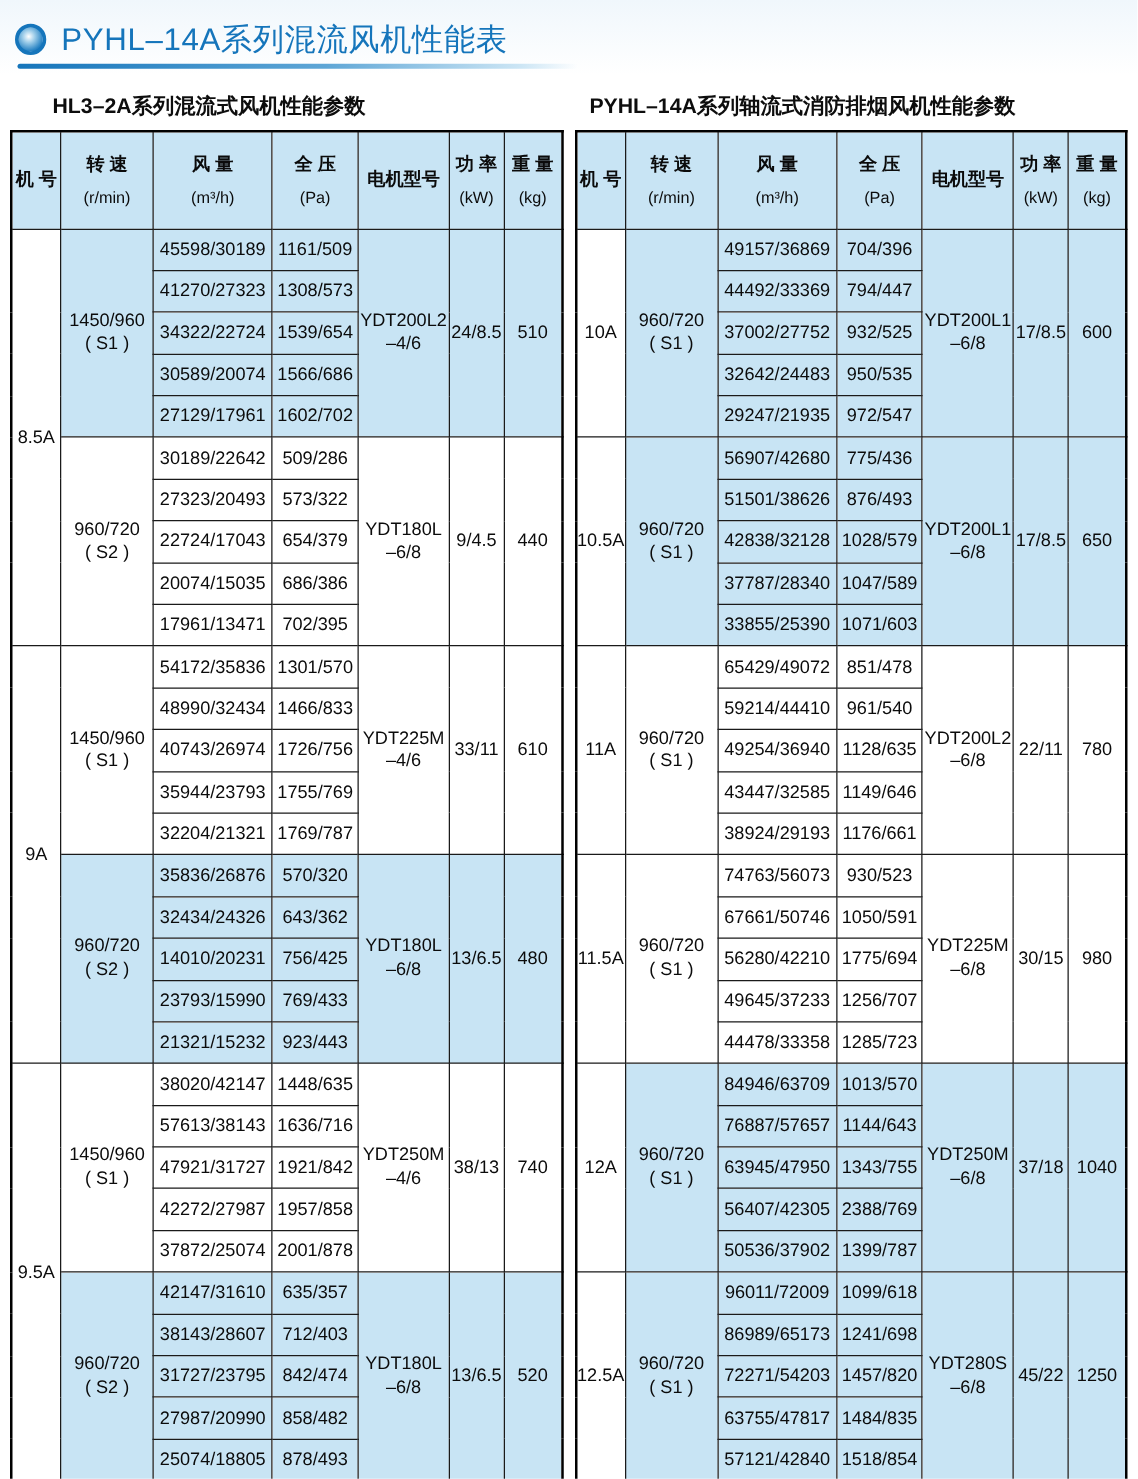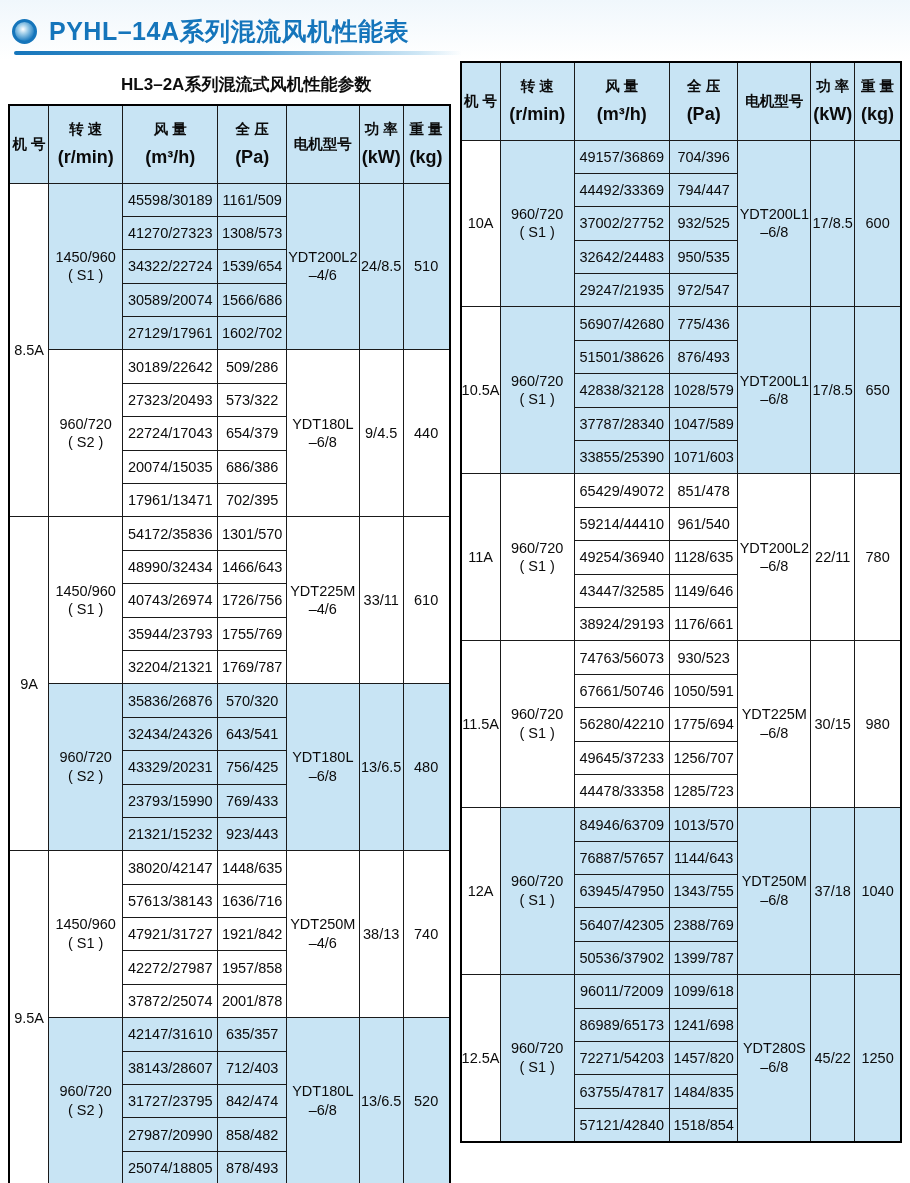--- a/index.html
+++ b/index.html
@@ -19,40 +19,40 @@
     width:910px;height:1183px;
     background:linear-gradient(180deg,#f0f7fc 0px,#ffffff 60px);
     padding:10px 8px 0 8px;
   }
   .title-row{display:flex;align-items:center;gap:12px;height:34px;margin:4px 0 0 4px;}
   .logo-icon{
     width:25px;height:25px;border-radius:50%;flex:0 0 auto;
     border:3px solid var(--accent);
     background:radial-gradient(circle at 42% 38%, #ffffff 0%, #9ecde9 30%, #2a84c4 70%, #0f5c9e 100%);
   }
-  .doc-title{font-size:25px;font-weight:bold;color:var(--accent);letter-spacing:.5px;white-space:nowrap;}
+  .doc-title{font-size:25px;font-weight:normal;color:var(--accent);letter-spacing:.5px;white-space:nowrap;}
   .title-rule{
     height:4px;width:448px;margin:3px 0 0 6px;border-radius:2px;
     background:linear-gradient(90deg,var(--accent) 0%,#5ea6d6 55%,#cde6f5 90%,rgba(255,255,255,0) 100%);
   }
   .cols{display:flex;gap:9px;margin-top:6px;}
   .col{flex:1;min-width:0;}
-  .subtitle{font-size:17px;font-weight:bold;color:#0d0d0d;margin:12px 0 8px 0;white-space:nowrap;text-align:center;}
+  .subtitle{font-size:17px;font-weight:bold;color:#0d0d0d;margin:12px 0 8px 0;white-space:nowrap;}
   .s-left{padding-left:34px;}
   .s-right{padding-left:12px;}
   table.perf{border-collapse:collapse;width:100%;table-layout:fixed;border:2px solid #000;}
   .perf th,.perf td{
     border:1px solid var(--line);
     text-align:center;vertical-align:middle;
     padding:0;background:#fff;white-space:nowrap;overflow:hidden;
   }
   .perf thead tr{height:78px;}
   .perf thead th{background:var(--cellblue);}
   .h1{font-size:14.5px;font-weight:bold;line-height:1.3;}
-  .h2{font-size:18px;font-weight:bold;margin-top:8px;}
+  .h2{font-size:13px;font-weight:normal;margin-top:8px;}
   .perf tbody tr{height:33.4px;}
   .perf tbody td{font-size:14.5px;}
   td.shaded{background:var(--cellblue);}
   td.size-cell{background:#fff;}
   .two-line div{line-height:1.3;}
   col.c0{width:9%;} col.c1{width:16.8%;} col.c2{width:21.6%;} col.c3{width:15.6%;}
   col.c4{width:16.5%;} col.c5{width:10%;} col.c6{width:10.5%;}
 </style>
 </head>
 <body>
@@ -180,21 +180,21 @@
                 <td>1301/570</td>
                 <td class="two-line" rowspan="5">
                   <div>YDT225M</div>
                   <div>–4/6</div>
                 </td>
                 <td rowspan="5">33/11</td>
                 <td rowspan="5">610</td>
               </tr>
               <tr>
                 <td>48990/32434</td>
-                <td>1466/643</td>
+                <td>1466/833</td>
               </tr>
               <tr>
                 <td>40743/26974</td>
                 <td>1726/756</td>
               </tr>
               <tr>
                 <td>35944/23793</td>
                 <td>1755/769</td>
               </tr>
               <tr>
@@ -210,24 +210,24 @@
                 <td class="shaded">570/320</td>
                 <td class="two-line shaded" rowspan="5">
                   <div>YDT180L</div>
                   <div>–6/8</div>
                 </td>
                 <td class="shaded" rowspan="5">13/6.5</td>
                 <td class="shaded" rowspan="5">480</td>
               </tr>
               <tr>
                 <td class="shaded">32434/24326</td>
-                <td class="shaded">643/541</td>
-              </tr>
-              <tr>
-                <td class="shaded">43329/20231</td>
+                <td class="shaded">643/362</td>
+              </tr>
+              <tr>
+                <td class="shaded">14010/20231</td>
                 <td class="shaded">756/425</td>
               </tr>
               <tr>
                 <td class="shaded">23793/15990</td>
                 <td class="shaded">769/433</td>
               </tr>
               <tr>
                 <td class="shaded">21321/15232</td>
                 <td class="shaded">923/443</td>
               </tr>
@@ -290,20 +290,21 @@
               </tr>
               <tr>
                 <td class="shaded">25074/18805</td>
                 <td class="shaded">878/493</td>
               </tr>
             </tbody>
           </table>
         </div>
     </div>
     <div class="col">
+      <div class="subtitle s-right">PYHL–14A系列轴流式消防排烟风机性能参数</div>
       <div>
           <table class="perf">
             <colgroup>
               <col class="c0">
               <col class="c1">
               <col class="c2">
               <col class="c3">
               <col class="c4">
               <col class="c5">
               <col class="c6">

